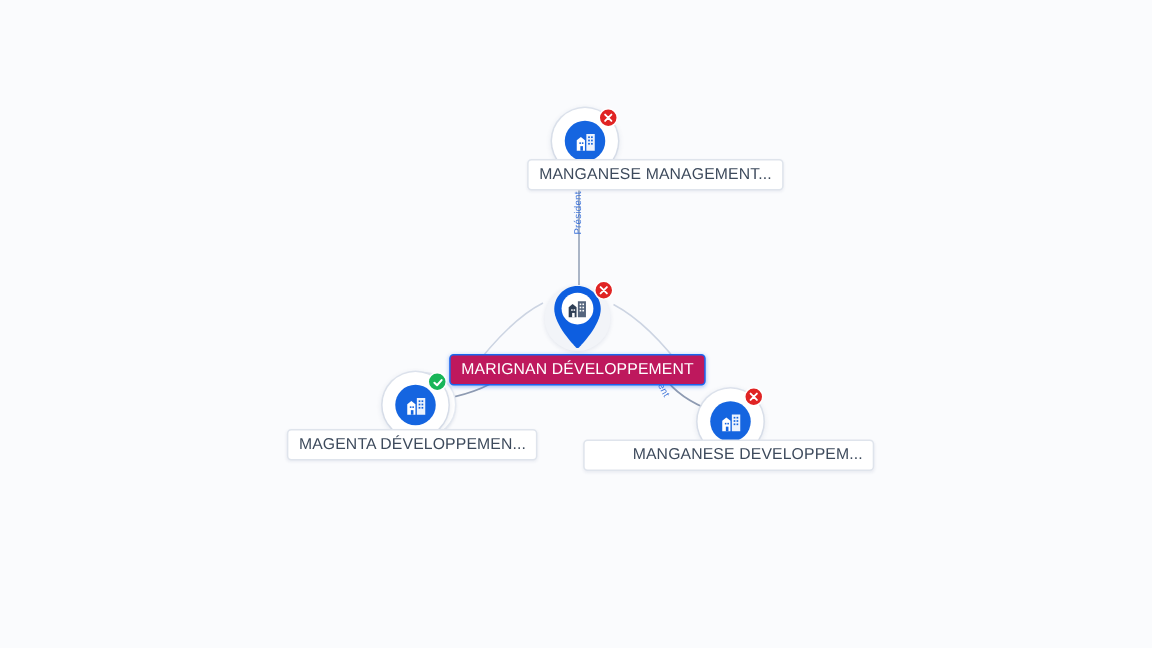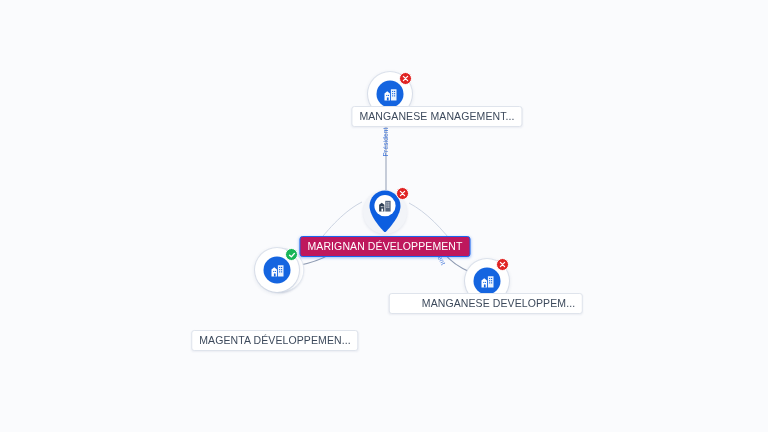--- a/index.html
+++ b/index.html
@@ -247,21 +247,21 @@
           <rect x="6.6" y="16.4" width="2.6" height="4.6" fill="#1565e0"></rect>
         </svg>
       </div>
       <div class="badge ok" style="right:2px; top:1px;">
         <svg width="8" height="8" viewBox="0 0 10 10" aria-hidden="true">
           <path d="M2 5.2 L4.2 7.3 L8 3" stroke="#ffffff" stroke-width="1.7" fill="none" stroke-linecap="round" stroke-linejoin="round"></path>
         </svg>
       </div>
     </div>
   </div>
-  <div class="node-label" style="left:275px; top:286px;margin-top:44px;">MAGENTA DÉVELOPPEMEN...</div>
+  <div class="node-label" style="left:275px; top:286px;">MAGENTA DÉVELOPPEMEN...</div>
 
   <div class="node" style="left:487px; top:281px;">
     <div class="node-visual">
       <div class="halo"></div>
       <div class="disc">
         <svg width="16" height="16" viewBox="0 0 24 24" aria-hidden="true">
           <path fill="#ffffff" d="M3 21h8.2V10.4L7.1 7.2 3 10.4z"></path>
           <path fill="#ffffff" d="M12.6 21H21V4.2h-8.4z" opacity="0.92"></path>
           <rect x="14.4" y="6.6" width="1.7" height="1.7" fill="#1565e0"></rect>
           <rect x="17.3" y="6.6" width="1.7" height="1.7" fill="#1565e0"></rect>

